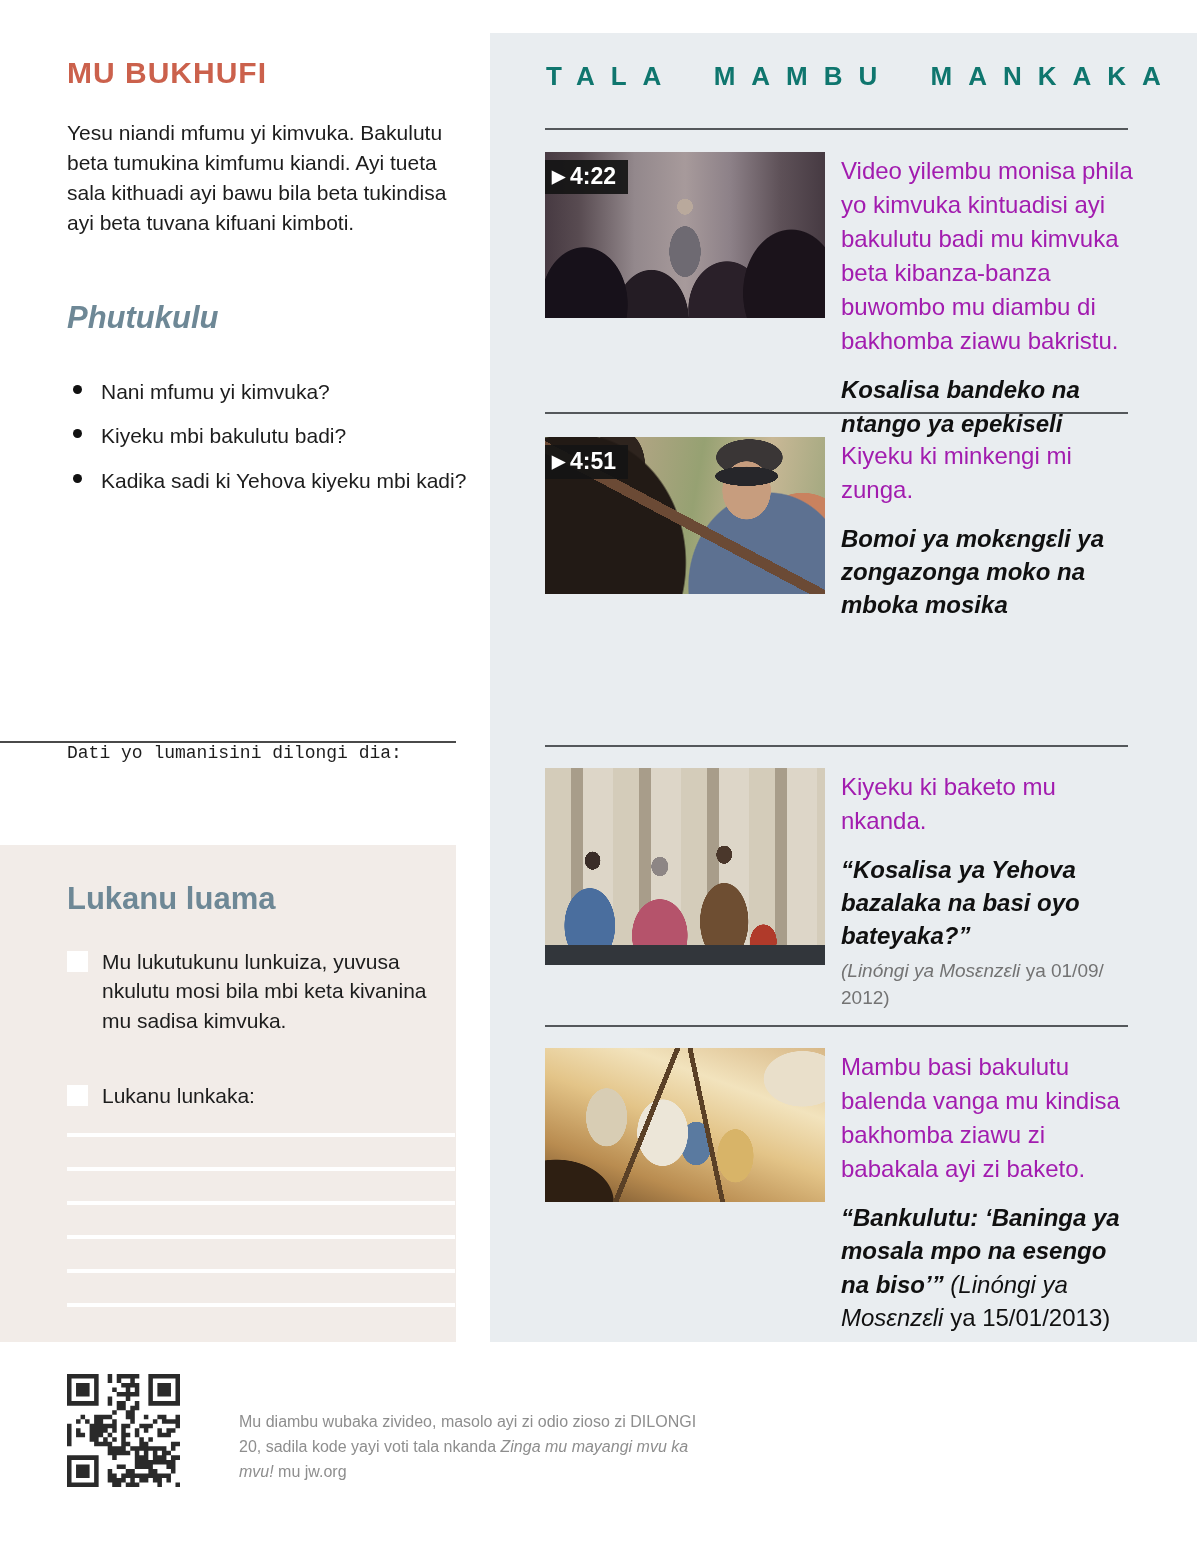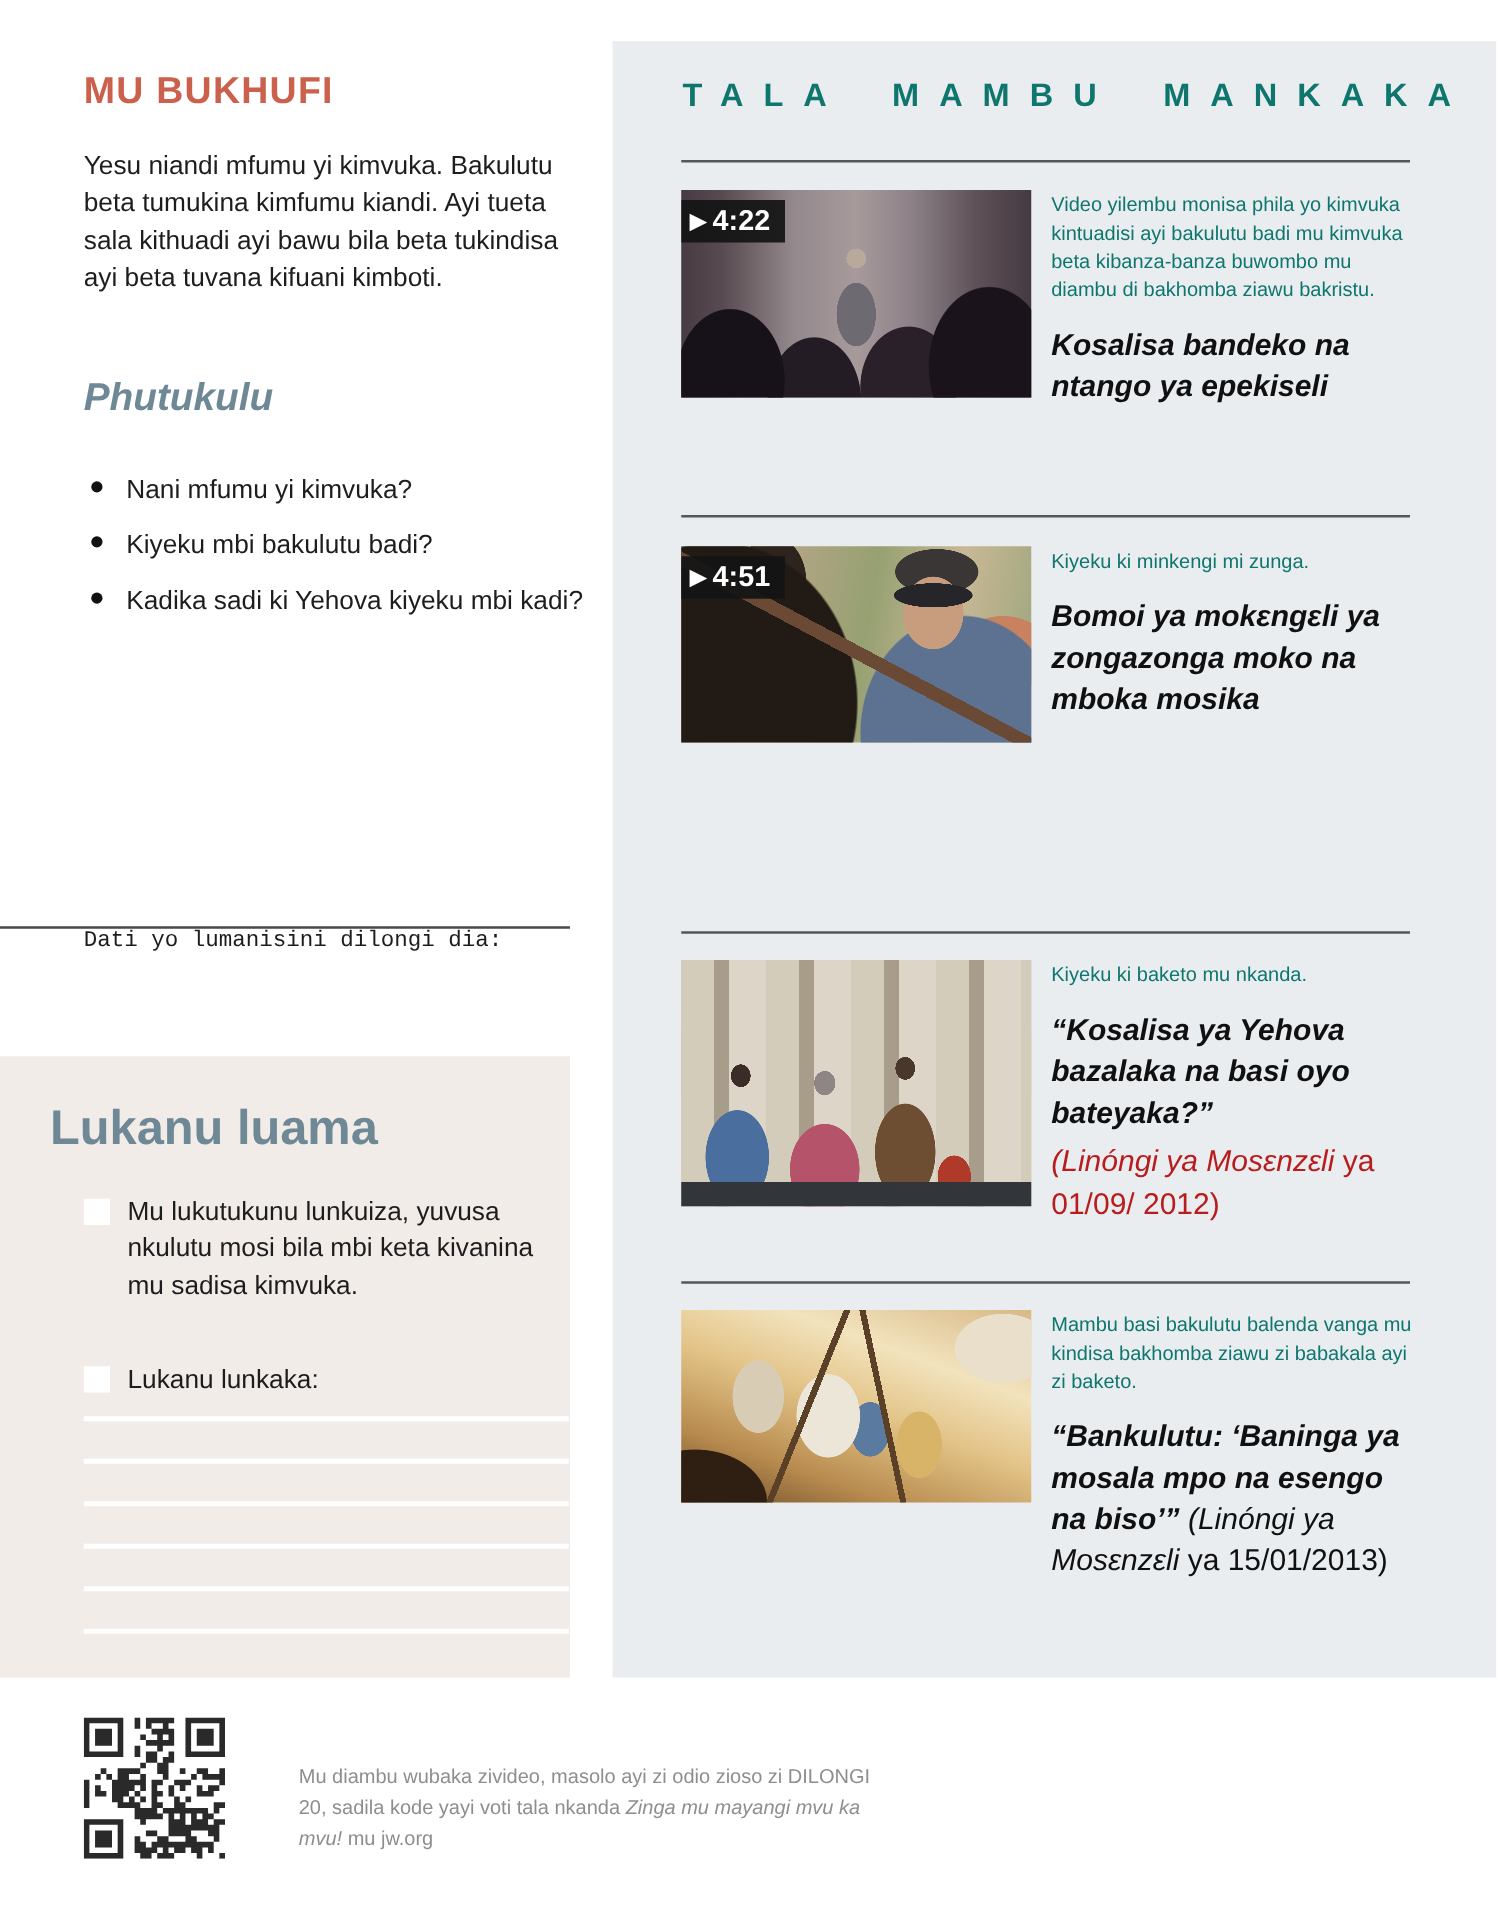--- a/index.html
+++ b/index.html
@@ -28,21 +28,21 @@
   .review li .bullet {
     position:absolute; left:6px; top:7px; width:9px; height:9px;
     border-radius:50%; background:#111;
   }
 
   .left-rule { position:absolute; left:0; top:741px; width:456px; height:2px; background:#4a4a4a; }
 
   .date-line { position:absolute; left:67px; top:743px; width:400px; font-size:18px;font-family:Liberation Mono, monospace; }
 
   .goal-box { position:absolute; left:0; top:845px; width:456px; height:497px; background:#f2ece8; }
-  .goal-box h2 { font-size:39px; font-weight:bold; color:#6e8896; margin:36px 0 0 40px; }
+  .goal-box h2 { font-size:31px; font-weight:bold; color:#6e8896; margin:36px 0 0 67px; }
   .goal-item { display:flex; gap:14px; margin:30px 20px 0 67px; }
   .goal-item .checkbox {
     width:21px; height:21px; background:#ffffff; flex-shrink:0; margin-top:4px;
   }
   .goal-item .goal-label { font-size:21px; line-height:1.4; }
   .goal-item.second { margin-top:46px; }
   .write-lines { position:absolute; left:67px; top:288px; width:388px; }
   .write-line { height:4px; background:#ffffff; margin-bottom:30px; }
 
   
@@ -51,23 +51,23 @@
     background:#e9edf0;
   }
   .watch-title {
     position:absolute; left:56px; top:28px;
     font-size:26px; font-weight:bold; color:#0f766e;
     letter-spacing:16px; word-spacing:14px; white-space:nowrap;
   }
   .w-rule { position:absolute; left:55px; width:583px; height:2px; background:#54585b; }
   .w-item { position:absolute; left:55px; display:flex; gap:16px; }
   .w-text { width:296px; padding-top:2px; }
-  .w-text .desc { font-size:16px; line-height:1.42; color:#0f766e; margin-bottom:15px; }
+  .w-text .desc { font-size:24px; line-height:1.42; color:#a21caf; margin-bottom:15px; }
   .w-text .quote { font-size:24px; line-height:1.38; font-weight:bold; font-style:italic; color:#101010; }
-  .w-text .ref { font-size:24px; line-height:1.4; color:#b91c1c; margin-top:6px; }
+  .w-text .ref { font-size:19px; line-height:1.4; color:#737373; margin-top:6px; }
   .w-text .ref .ref-title { font-style:italic; }
   .w-text .ref-inline-title { font-style:italic; font-weight:normal; }
   .w-text .ref-inline-date { font-style:normal; font-weight:normal; }
 
   .thumb { width:280px; position:relative; flex-shrink:0; overflow:hidden; }
   .badge {
     position:absolute; left:0; top:8px; display:flex; align-items:center; gap:5px;
     background:rgba(20,20,20,0.93); color:#fff; font-weight:bold;
     font-size:23px; padding:3px 12px 4px 7px;
   }

